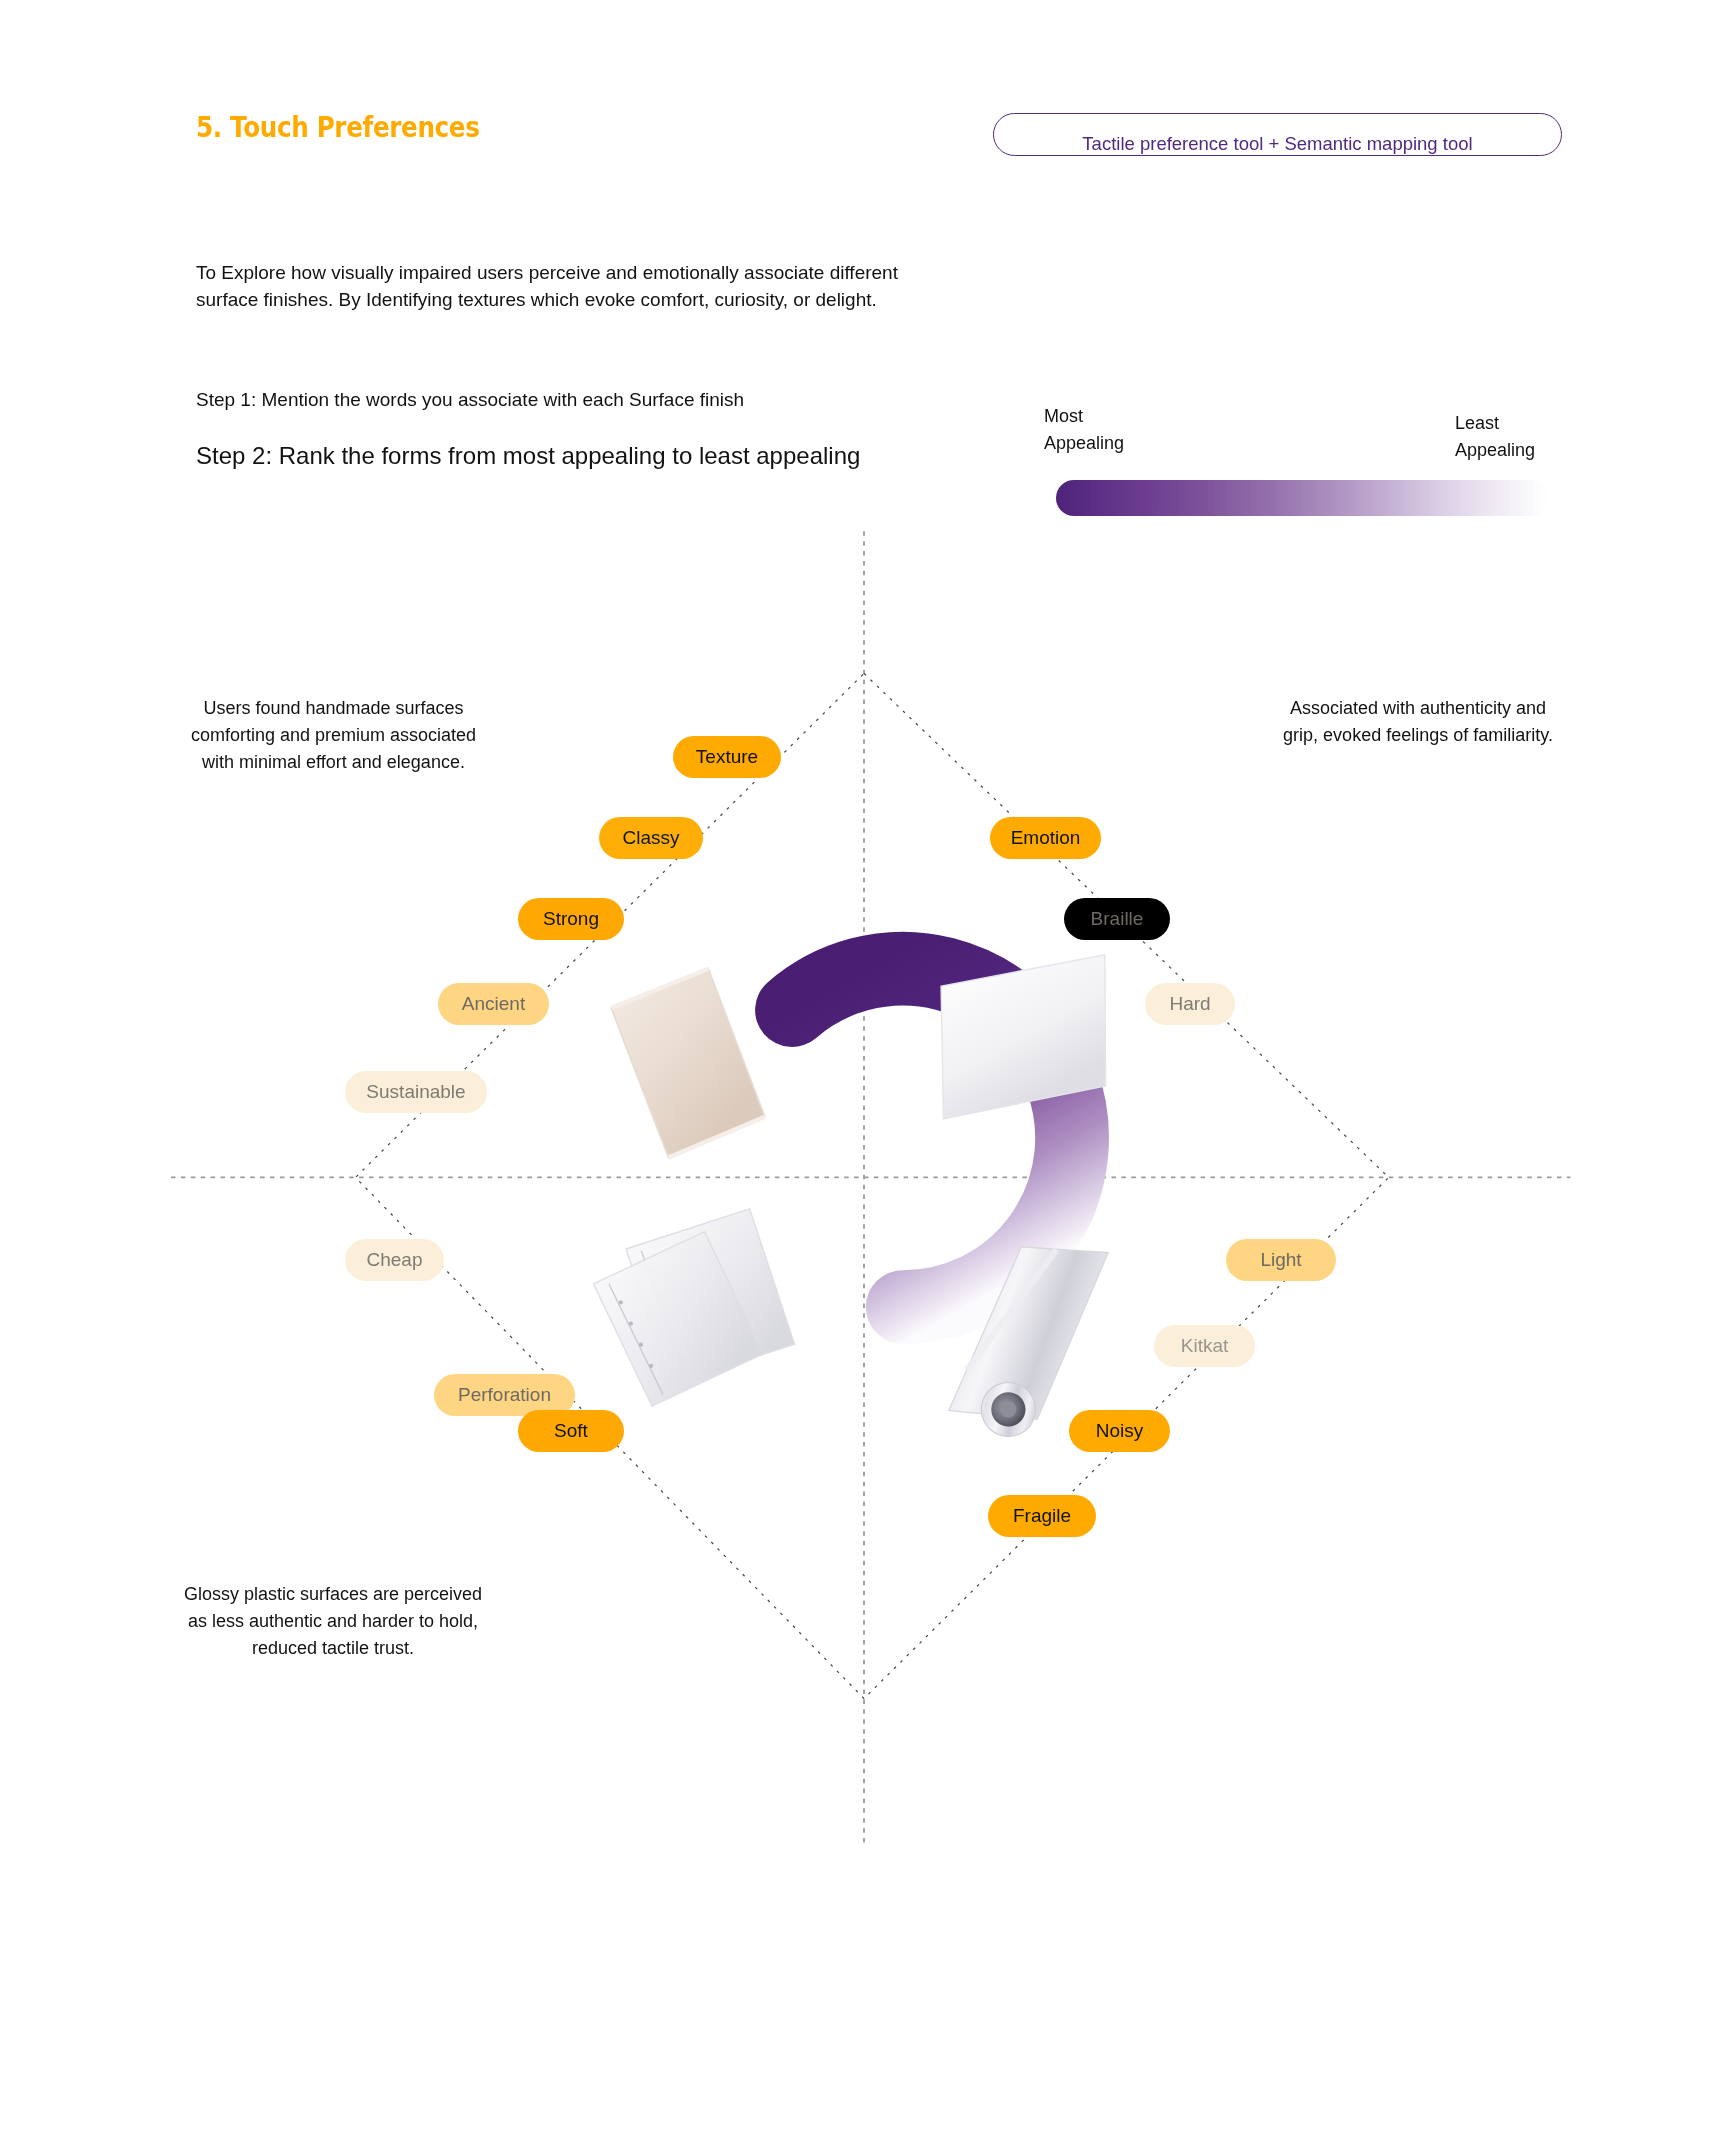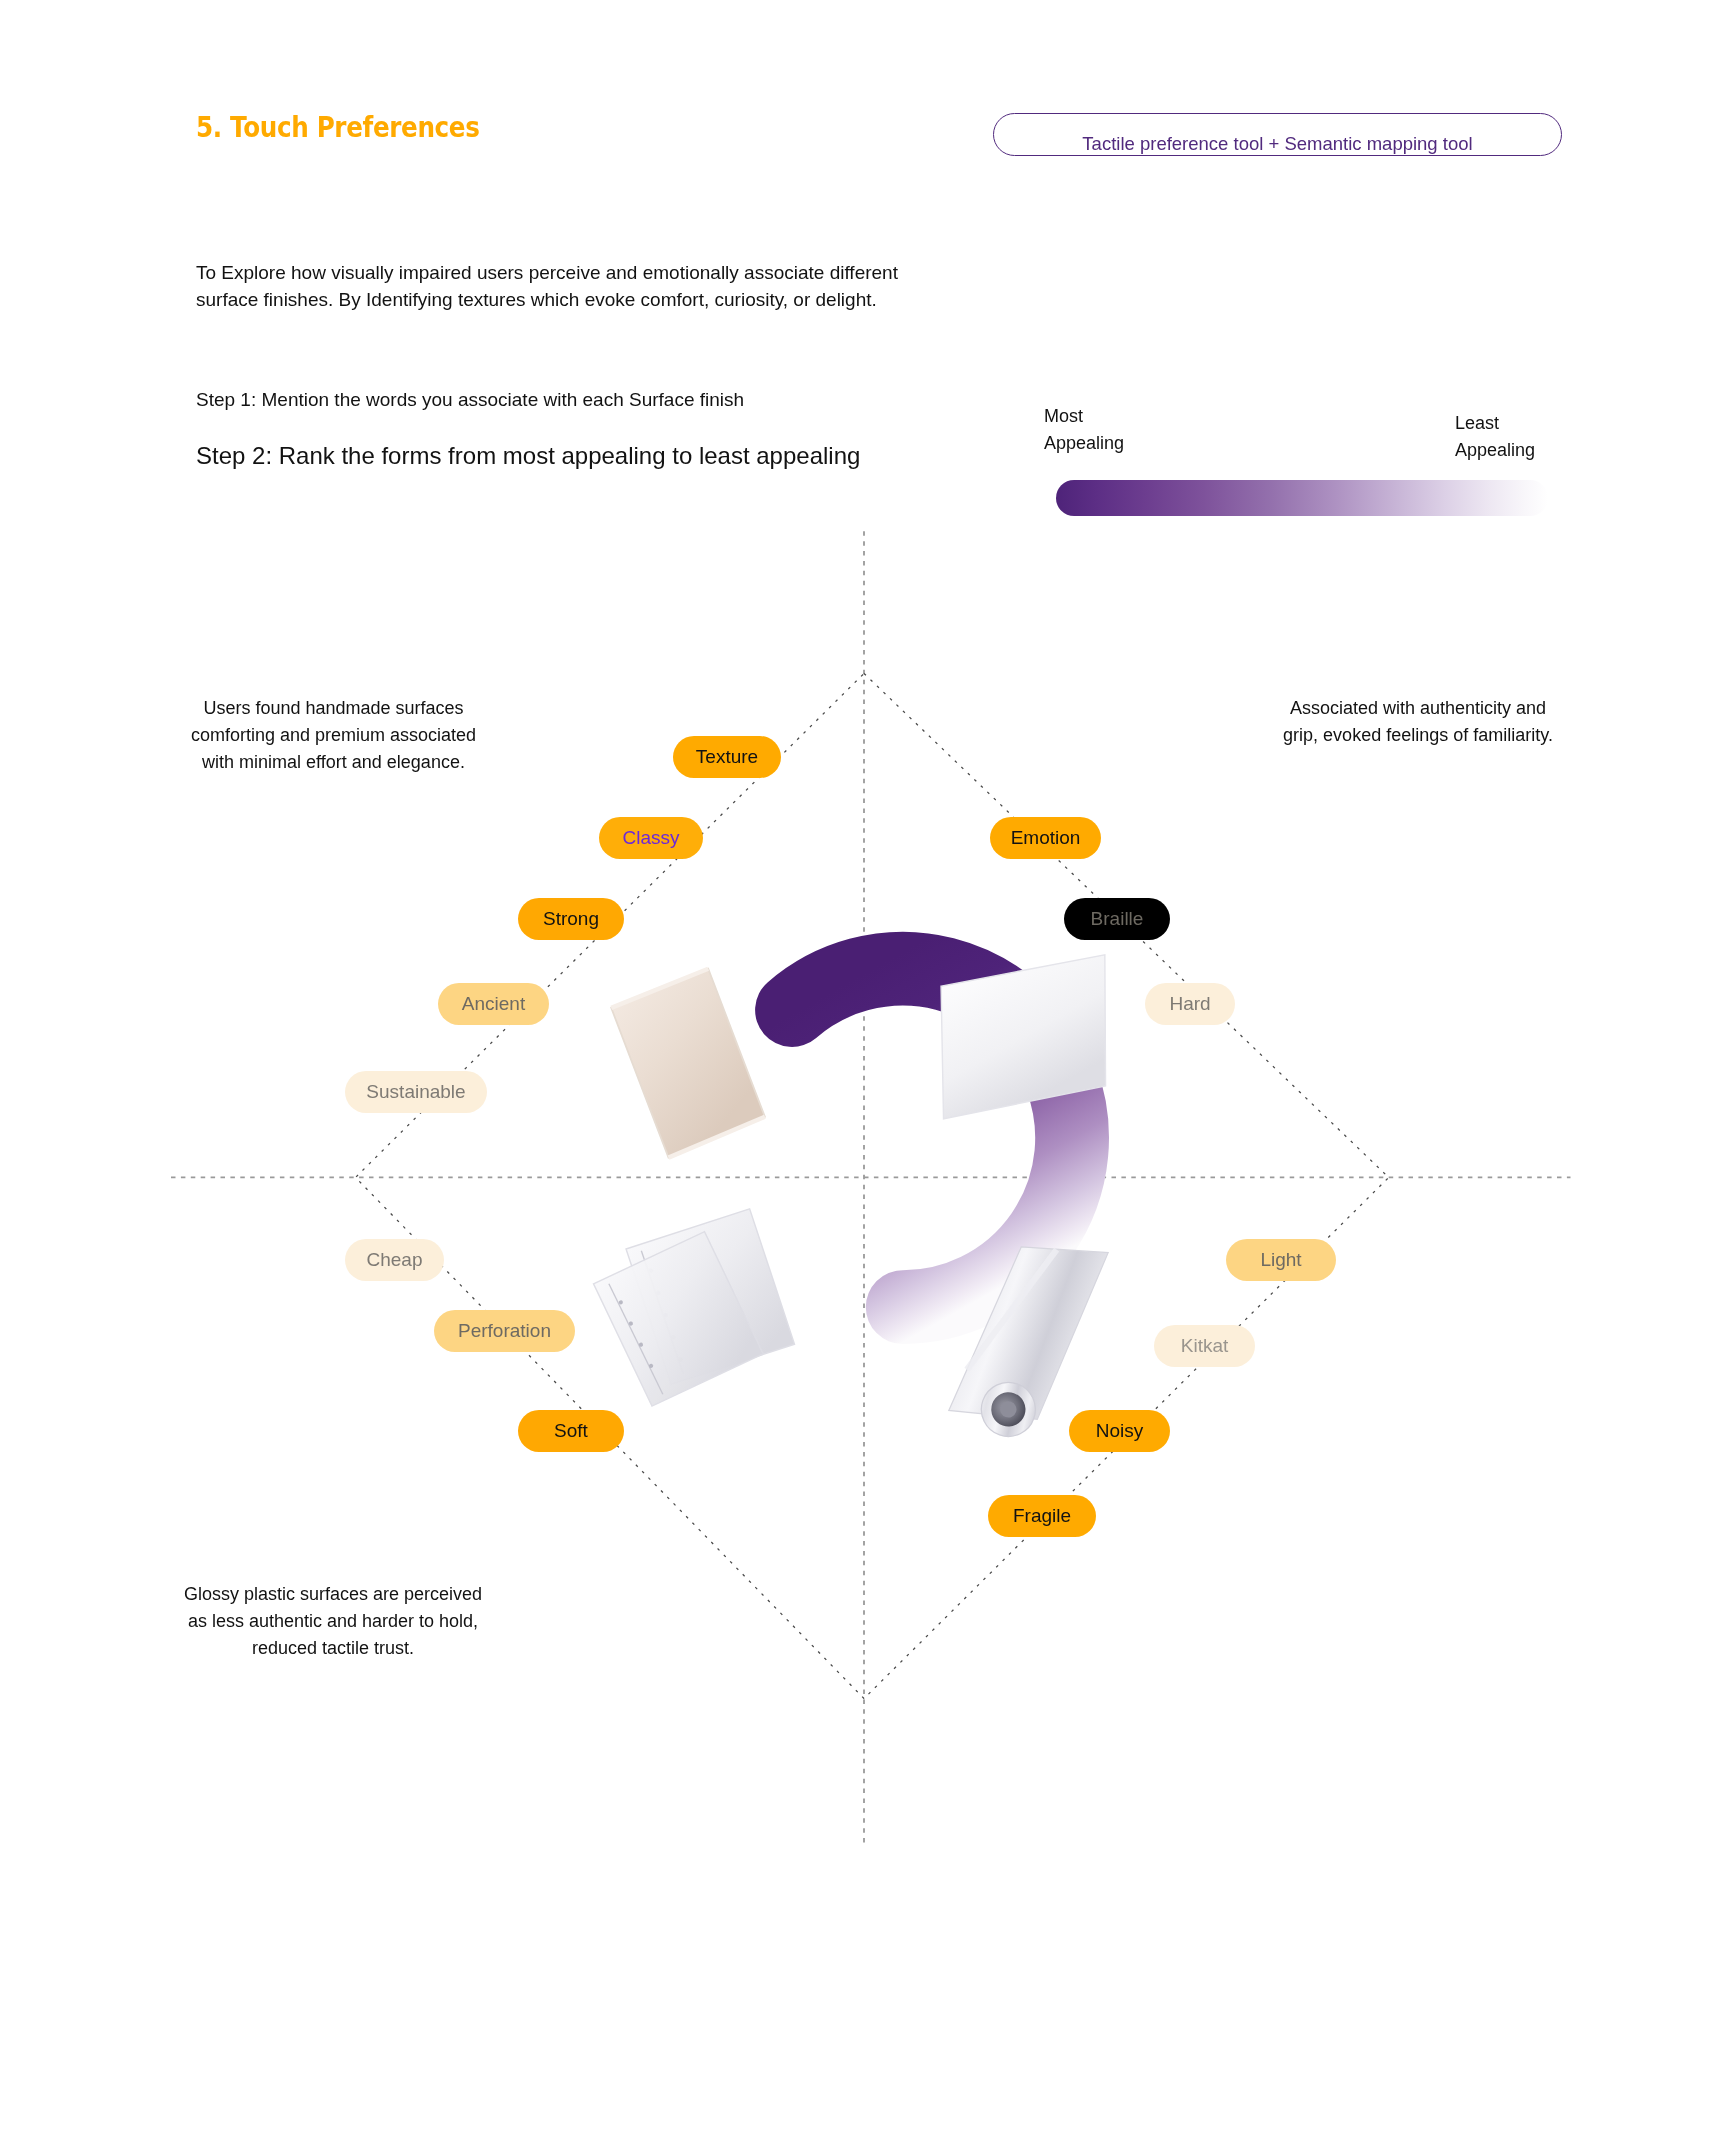--- a/index.html
+++ b/index.html
@@ -258,29 +258,29 @@
         <path d="M-70 12 L78 -64" stroke="#EDEDF2" stroke-width="7" fill="none" opacity="0.85"></path>
         <ellipse cx="-48" cy="72" rx="30" ry="30" fill="url(#foilGrad)" stroke="#CFCFD8" stroke-width="1.4"></ellipse>
         <ellipse cx="-48" cy="72" rx="19" ry="19" fill="url(#foilCore)"></ellipse>
         <ellipse cx="-48" cy="72" rx="9" ry="9" fill="#8E8E9A"></ellipse>
       </g>
     </svg>
   </div>
 
   <div id="pill-layer">
       <div class="pill" style="left: 673px; top: 736px; width: 108px; background: rgb(255, 170, 0); color: rgb(18, 18, 18);">Texture</div>
-      <div class="pill" style="left: 599px; top: 817px; width: 104px; background: rgb(255, 174, 8); color: #6d28d9;">Classy</div>
+      <div class="pill" style="left: 599px; top: 817px; width: 104px; background: rgb(255, 174, 8); color: #0f172a;">Classy</div>
       <div class="pill" style="left: 518px; top: 898px; width: 106px; background: rgb(255, 168, 2); color: rgb(18, 18, 18);">Strong</div>
       <div class="pill" style="left: 438px; top: 983px; width: 111px; background: rgb(253, 213, 131); color: rgb(110, 106, 98);">Ancient</div>
       <div class="pill" style="left: 345px; top: 1071px; width: 142px; background: rgb(252, 239, 218); color: rgb(126, 122, 116);">Sustainable</div>
       <div class="pill" style="left: 990px; top: 817px; width: 111px; background: rgb(255, 170, 0); color: rgb(18, 18, 18);">Emotion</div>
       <div class="pill" style="left: 1064px; top: 898px; width: 106px; background: #000000; color: rgb(110, 106, 98);">Braille</div>
       <div class="pill" style="left: 1145px; top: 983px; width: 90px; background: rgb(252, 239, 218); color: rgb(126, 122, 116);">Hard</div>
       <div class="pill" style="left: 345px; top: 1239px; width: 99px; background: rgb(252, 239, 218); color: rgb(126, 122, 116);">Cheap</div>
-      <div class="pill" style="left: 434px; top: 1310px; width: 141px; background: rgb(253, 213, 131); color: rgb(110, 106, 98);">Perforation</div>
+      <div class="pill" style="left: 434px; top: 1374px; width: 141px; background: rgb(253, 213, 131); color: rgb(110, 106, 98);">Perforation</div>
       <div class="pill" style="left: 518px; top: 1410px; width: 106px; background: rgb(255, 168, 2); color: rgb(18, 18, 18);">Soft</div>
       <div class="pill" style="left: 1226px; top: 1239px; width: 110px; background: rgb(253, 213, 131); color: rgb(110, 106, 98);">Light</div>
       <div class="pill" style="left: 1154px; top: 1325px; width: 101px; background: rgb(252, 239, 218); color: rgb(154, 149, 142);">Kitkat</div>
       <div class="pill" style="left: 1069px; top: 1410px; width: 101px; background: rgb(255, 170, 0); color: rgb(18, 18, 18);">Noisy</div>
       <div class="pill" style="left: 988px; top: 1495px; width: 108px; background: rgb(255, 170, 0); color: rgb(18, 18, 18);">Fragile</div>
     </div>
 
   <div class="annotation" id="annotation-top-left">Users found handmade surfaces comforting and premium associated with minimal effort and elegance.</div>
   <div class="annotation" id="annotation-top-right">Associated with authenticity and grip, evoked feelings of familiarity.</div>
   <div class="annotation" id="annotation-bottom-left">Glossy plastic surfaces are perceived as less authentic and harder to hold, reduced tactile trust.</div>

